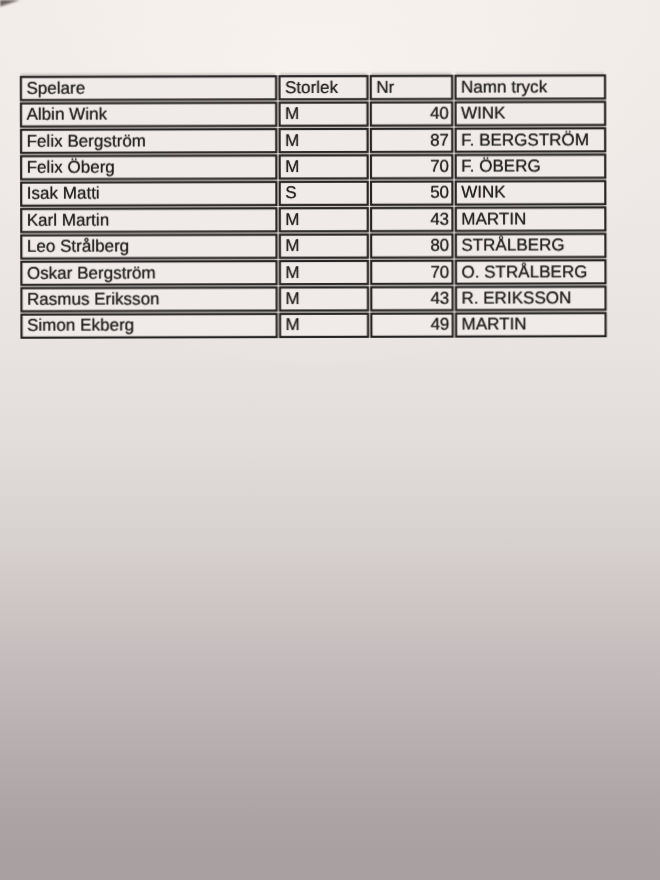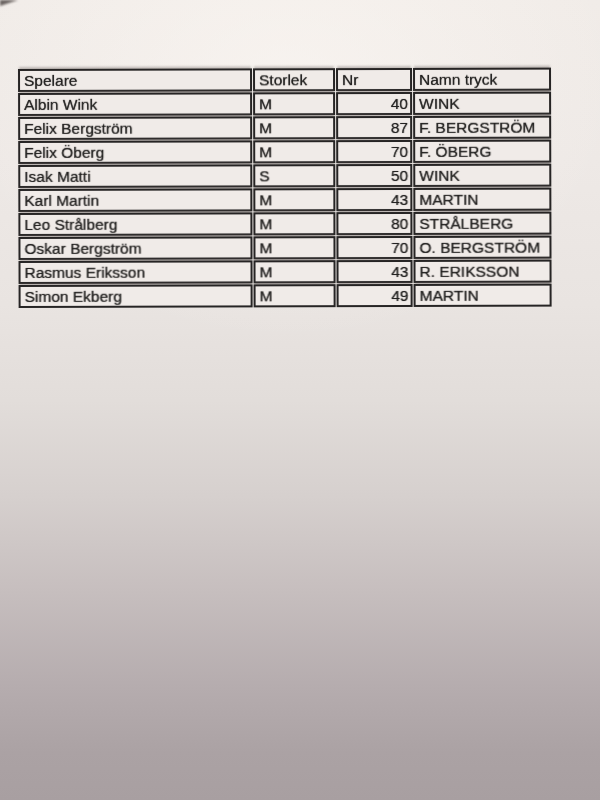--- a/index.html
+++ b/index.html
@@ -109,21 +109,21 @@
       <tr>
         <td>Leo Strålberg</td>
         <td>M</td>
         <td class="c-nr">80</td>
         <td>STRÅLBERG</td>
       </tr>
       <tr>
         <td>Oskar Bergström</td>
         <td>M</td>
         <td class="c-nr">70</td>
-        <td>O. BERGSTRÖM</td>
+        <td>O. STRÅLBERG</td>
       </tr>
       <tr>
         <td>Rasmus Eriksson</td>
         <td>M</td>
         <td class="c-nr">43</td>
         <td>R. ERIKSSON</td>
       </tr>
       <tr>
         <td>Simon Ekberg</td>
         <td>M</td>

